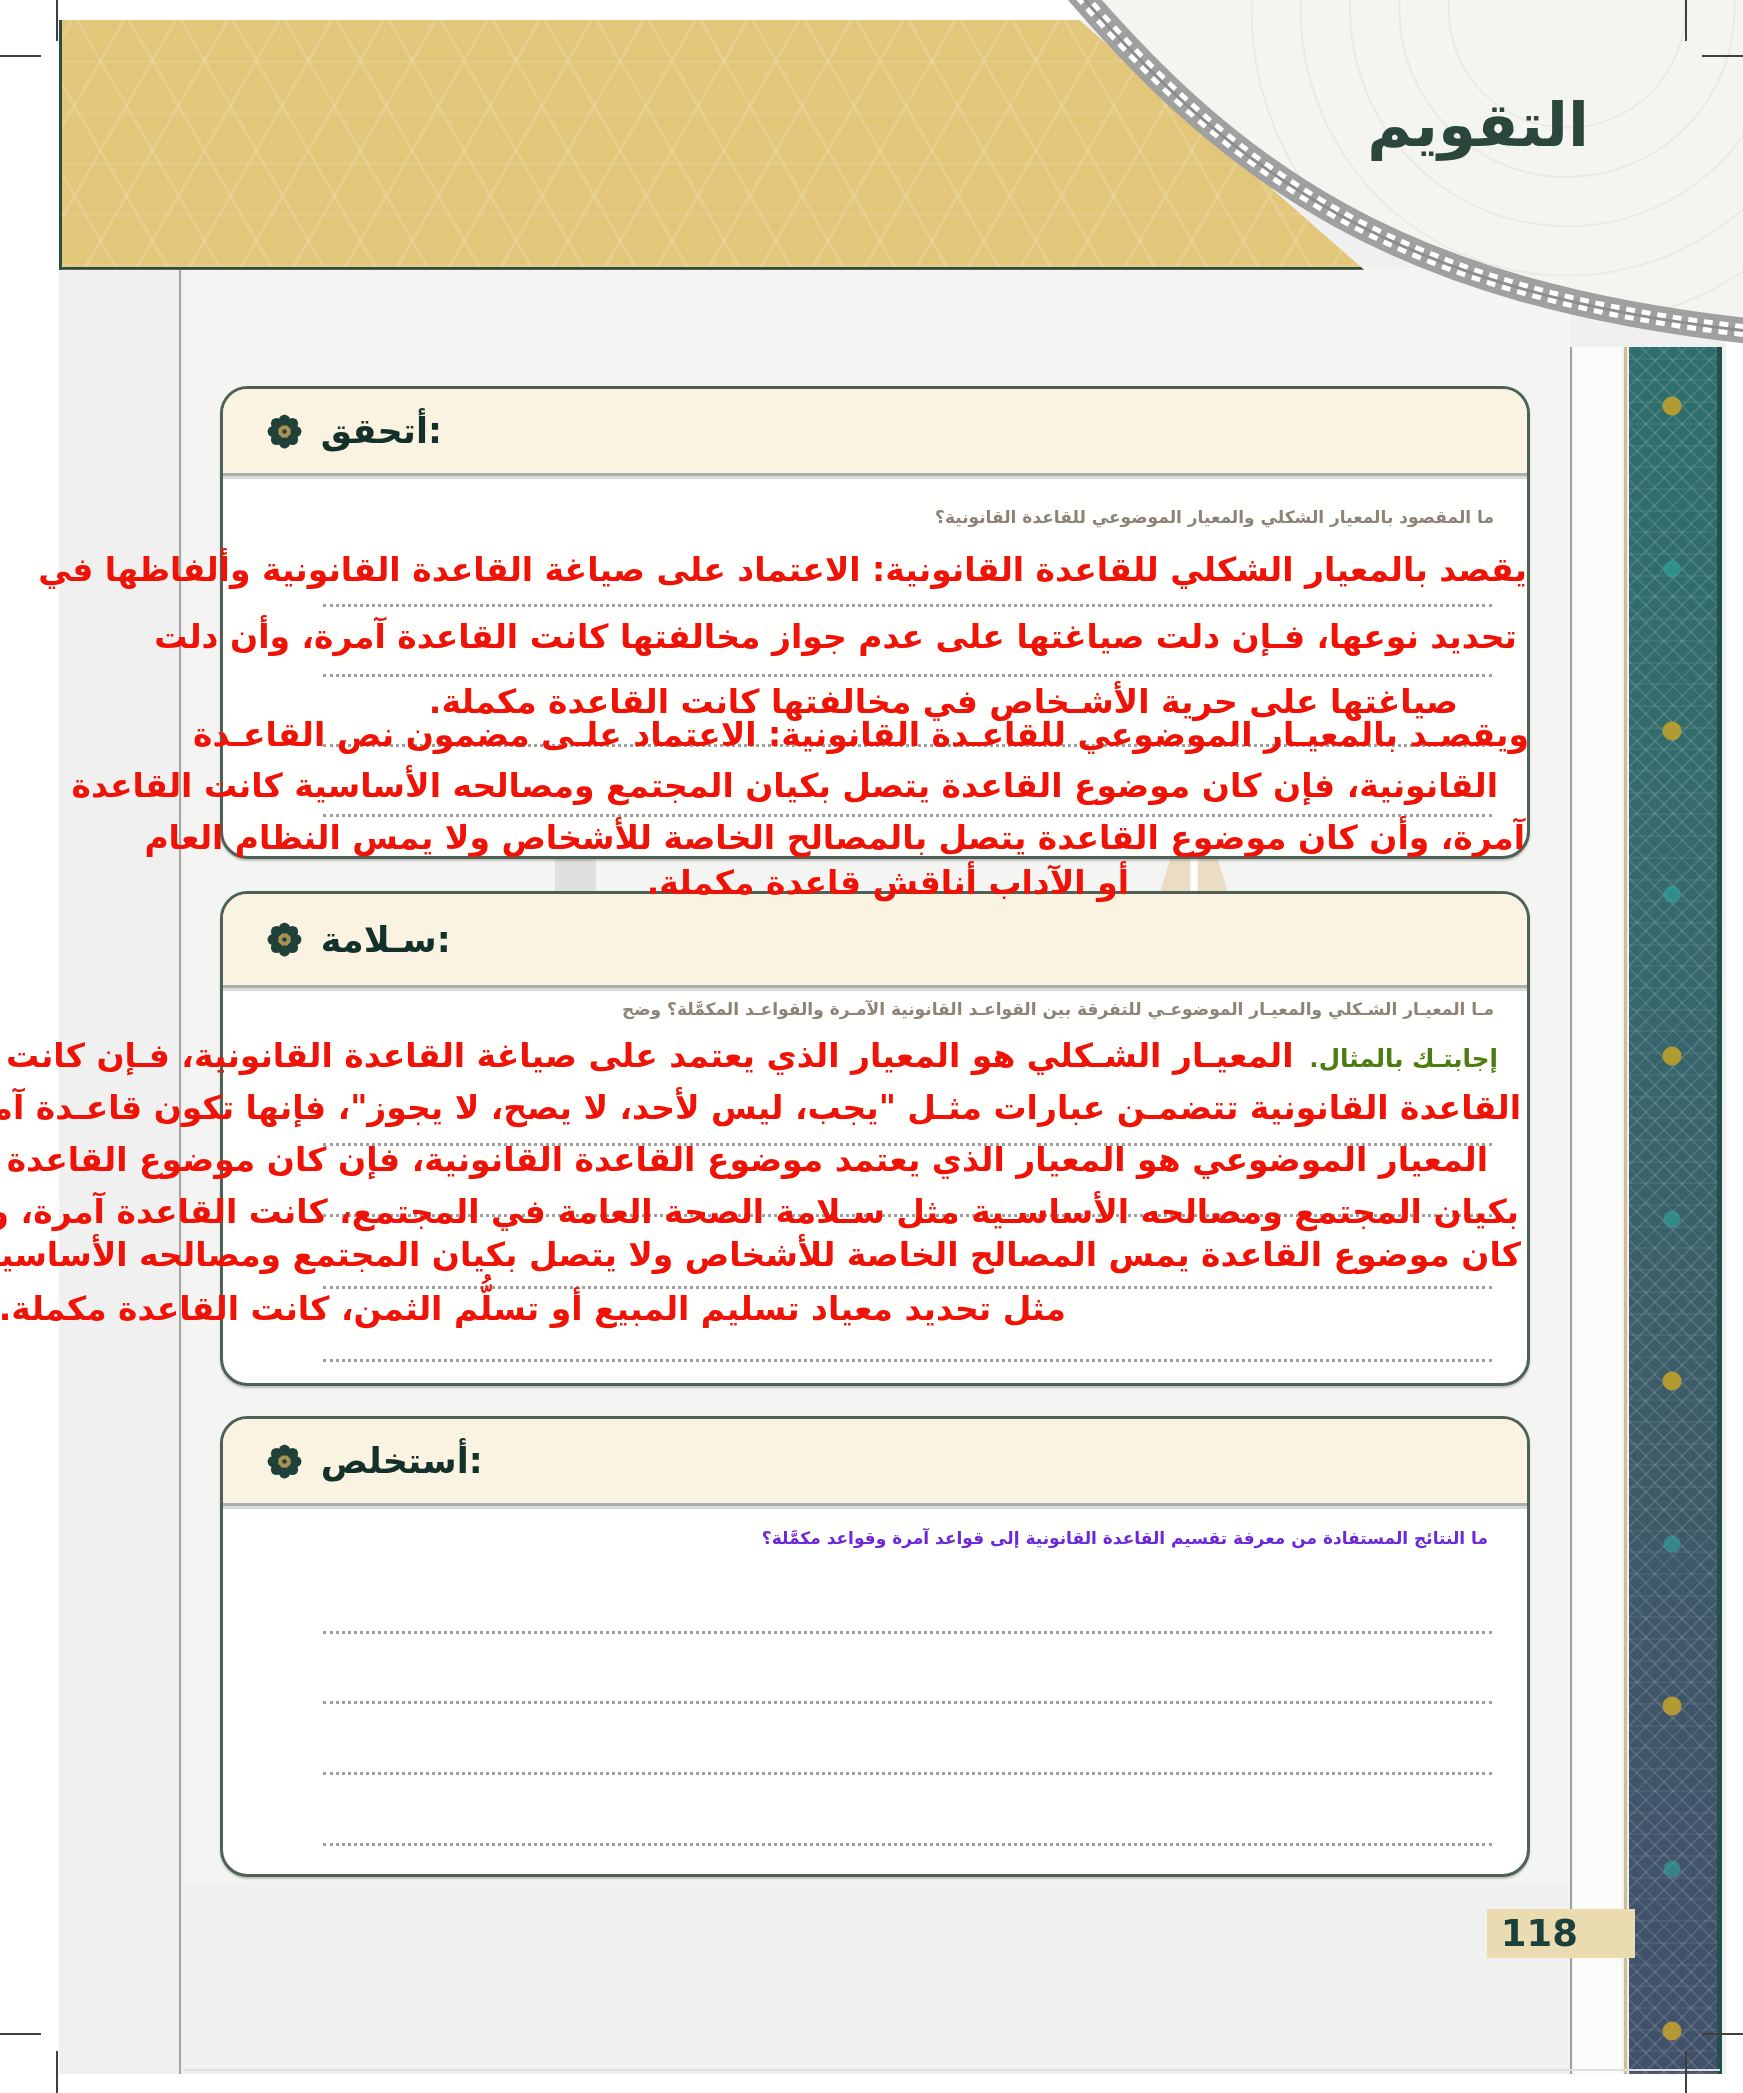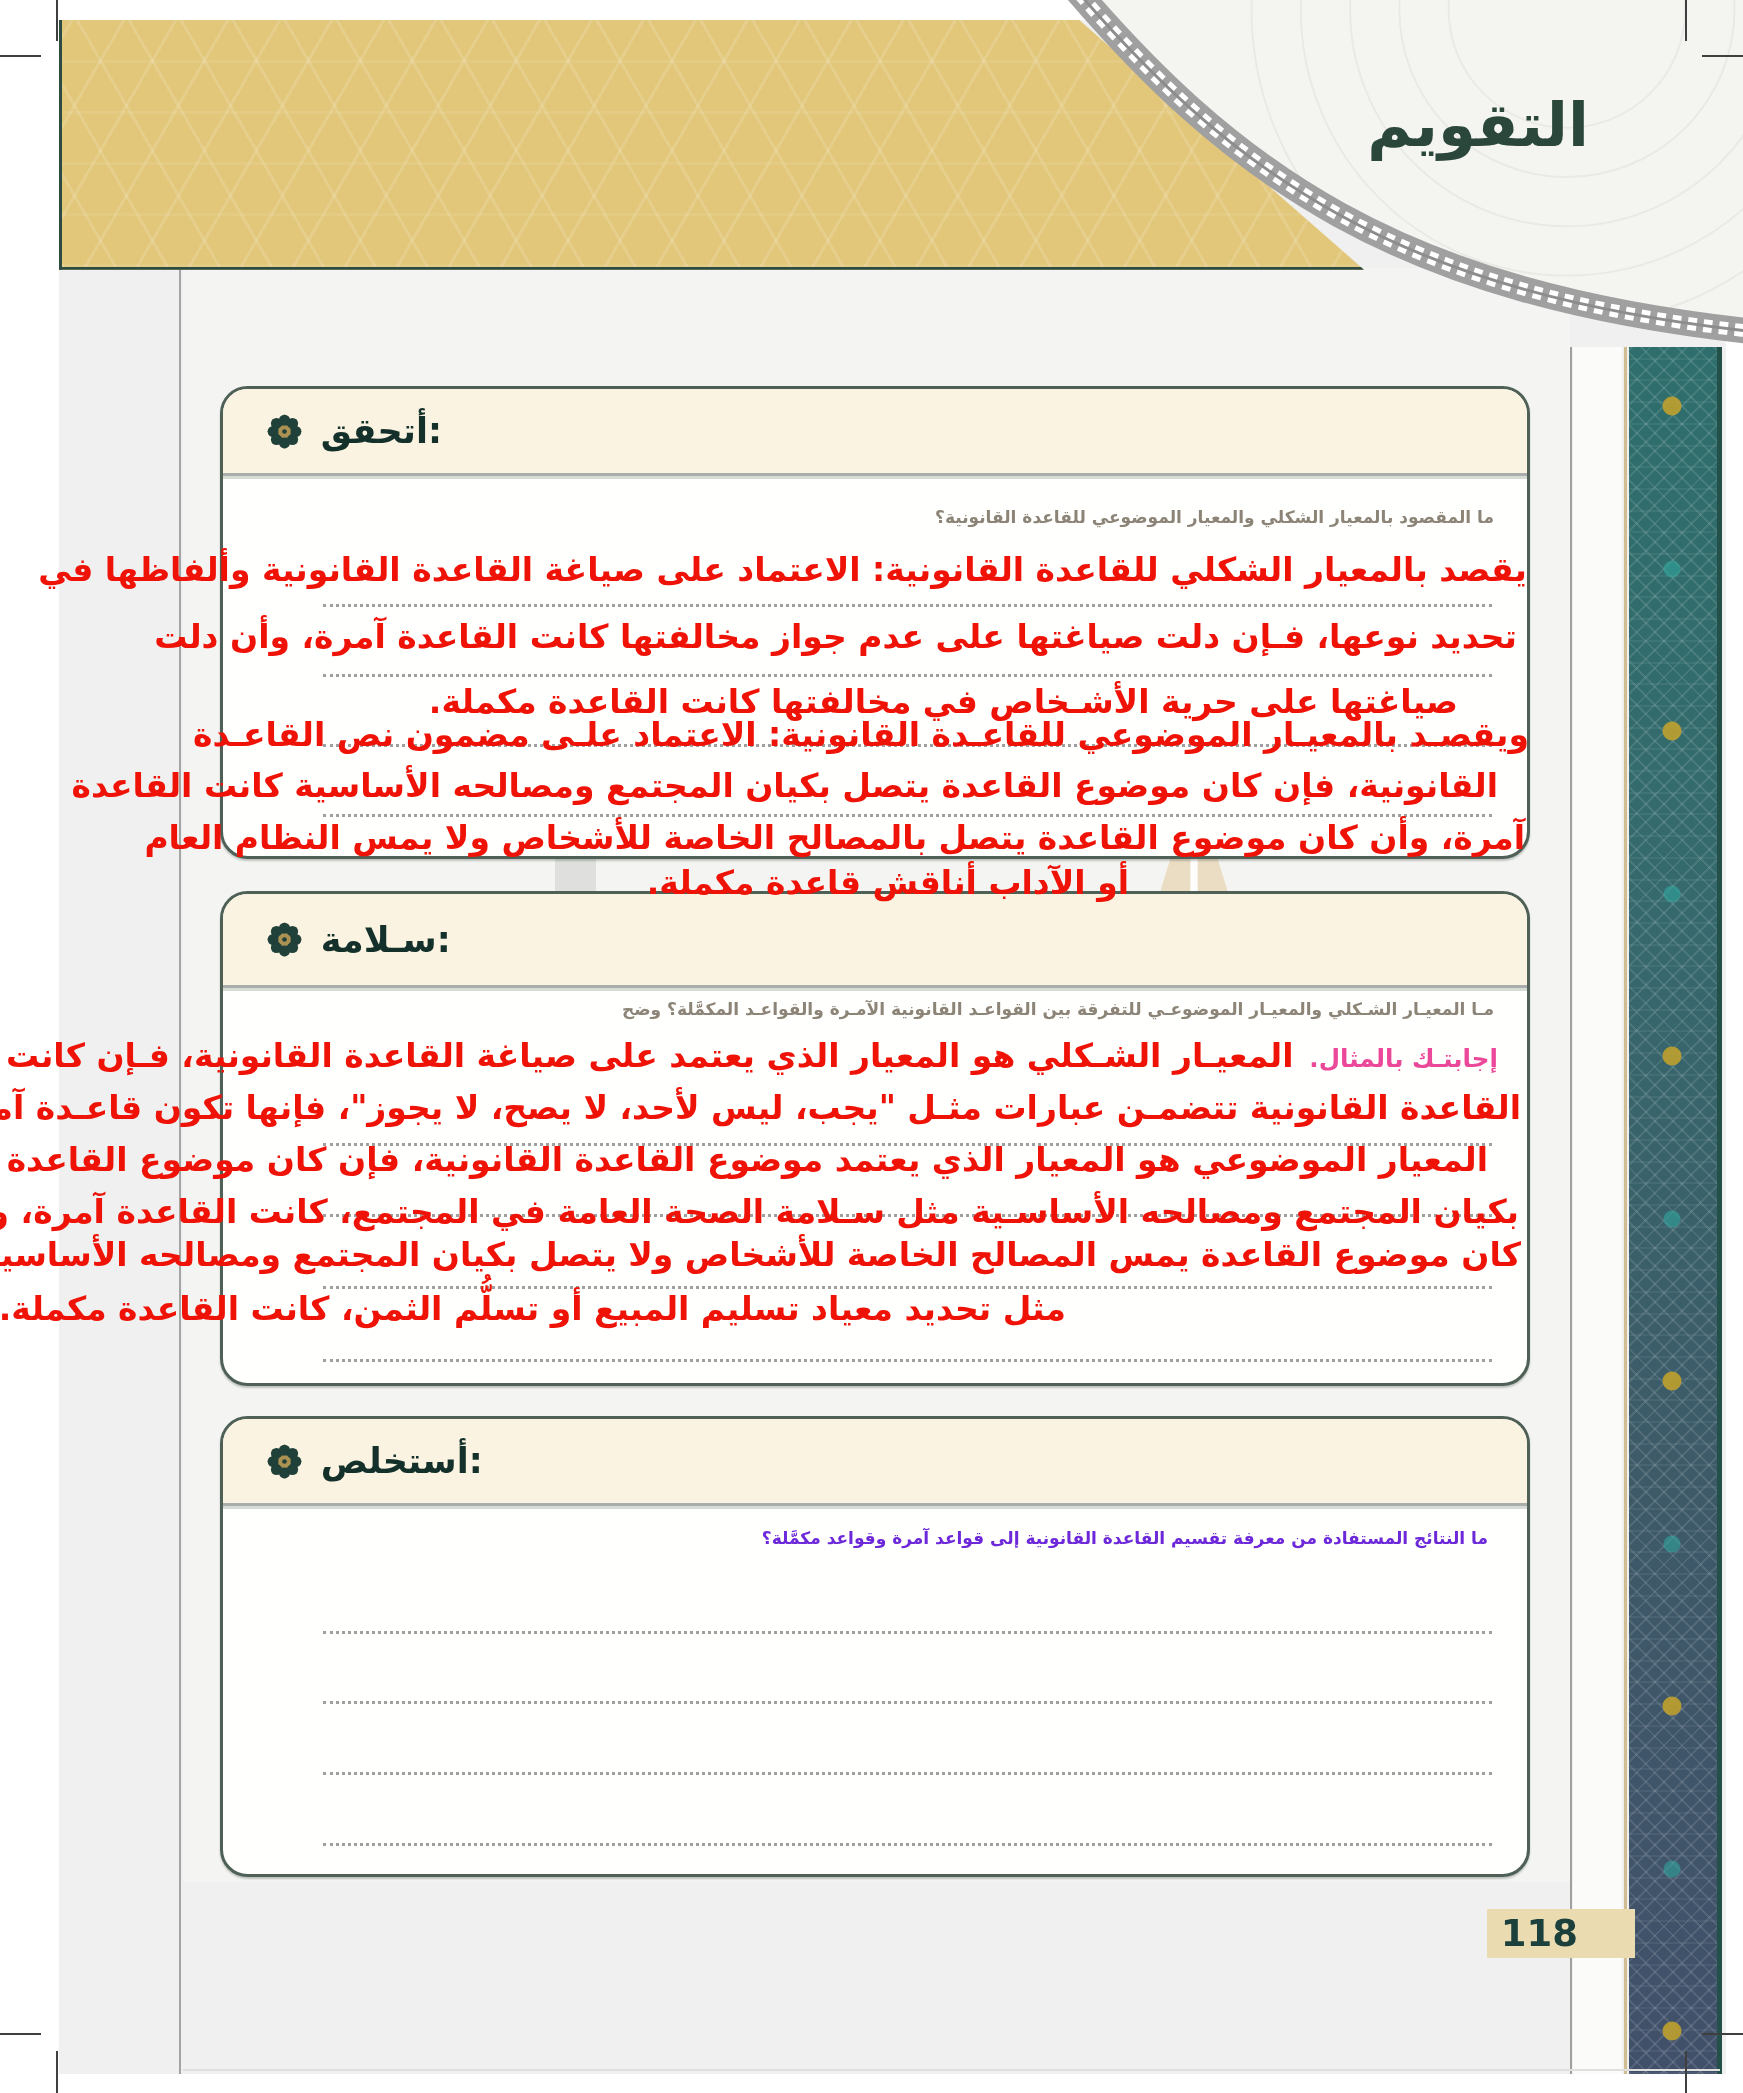--- a/index.html
+++ b/index.html
@@ -67,21 +67,21 @@
   .heading{font-size:35px;font-weight:bold;color:#14302a;}
   .rosette{width:45px;height:45px;flex:0 0 auto;}
   .question{position:absolute;font-size:17px;font-weight:bold;color:#8d8478;white-space:nowrap;direction:rtl;}
   .card3 .question{color:#6d28d9;}
   .rule{position:absolute;left:100px;width:1169px;height:0;border-top:3px dotted #9f9f9f;}
   
   .red-line{
     position:absolute;direction:rtl;white-space:nowrap;
     font-size:33px;line-height:43px;font-weight:bold;color:#ef1207;
   }
-  .q-inline{color:#ec4899;font-size:24.6px;font-weight:bold;margin-left:15.8px;}
+  .q-inline{color:#4d7c0f;font-size:24.6px;font-weight:bold;margin-left:15.8px;}
   
   .page-tab{
     left:1487px;top:1909px;width:148px;height:49px;background:#ebdbb1;
     display:flex;align-items:center;direction:ltr;padding-left:13.8px;box-sizing:border-box;
   }
   .page-tab span{font-size:37px;font-weight:bold;color:#1c413d;}
   
   .mark{background:#3f3f3f;}
   
   .wm{opacity:.55;background:#cdcdcb;border-radius:11.8px;}

